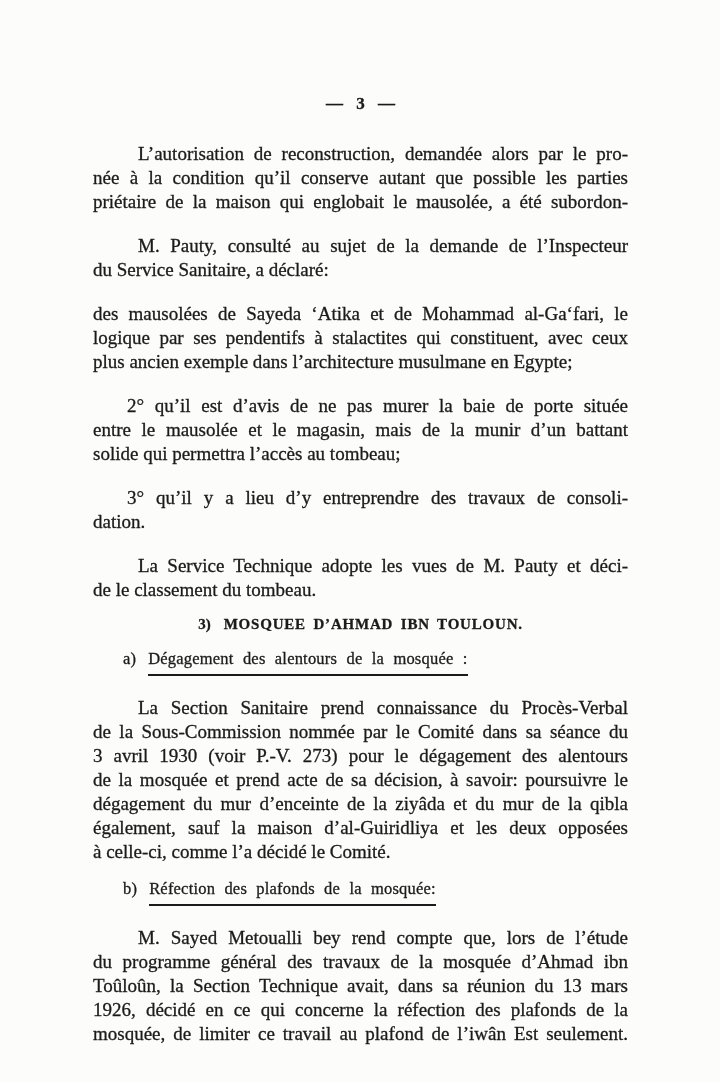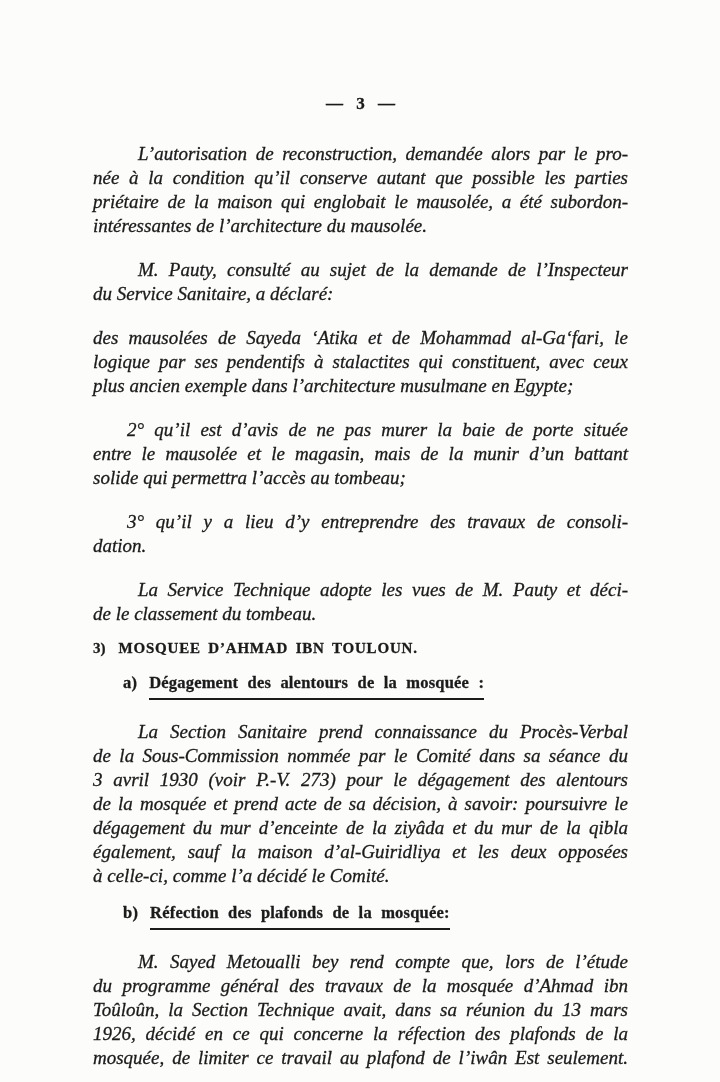--- a/index.html
+++ b/index.html
@@ -26,42 +26,42 @@
     line-height: 24px;
     font-weight: bold;
     word-spacing: 9px;
   }
   .blocks > :first-child { margin-top: 26px; }
   .block-paragraph, .block-item {
     margin-top: 20px;
     font-size: 19px;
     line-height: 24px;
   }
-  .line { text-align: justify; text-align-last: justify; font-style: italic; }
+  .line { text-align: justify; text-align-last: justify; }
   .line.last { text-align-last: left; }
   .line.indent { text-indent: 45px; }
   .block-item .line.indent { text-indent: 34px; }
   .block-heading {
     margin-top: 12px;
     margin-bottom: 12px;
-    text-align: left;
+    text-align: center;
     font-size: 15px;
     line-height: 20px;
     font-weight: bold;
     letter-spacing: 0.8px;
     word-spacing: 3px;
   }
   .h-label { margin-right: 13px; letter-spacing: 0; }
   .block-subheading {
     margin-top: 14px;
     margin-bottom: 12px;
     margin-left: 30px;
     font-size: 16.5px;
     line-height: 21px;
-    font-weight: bold;
+    font-weight: normal;
     word-spacing: 5px;
     letter-spacing: 0.2px;
   }
   .sub-label { display: inline-block; margin-right: 12px; }
   .sub-text {
     display: inline-block;
     border-bottom: 2.5px solid #1b1b1b;
     padding-bottom: 5px;
   }
 </style>
@@ -69,21 +69,20 @@
 <body>
 
 <div class="paper">
   <div class="text-col">
     <div class="pagenum">— 3 —</div>
     <div class="blocks">
         <div class="block-paragraph">
           <div class="line indent">L’autorisation de reconstruction, demandée alors par le pro-</div>
           <div class="line">née à la condition qu’il conserve autant que possible les parties</div>
           <div class="line">priétaire de la maison qui englobait le mausolée, a été subordon-</div>
-          <div class="line last">intéressantes de l’architecture du mausolée.</div>
         </div>
         <div class="block-paragraph">
           <div class="line indent">M. Pauty, consulté au sujet de la demande de l’Inspecteur</div>
           <div class="line last">du Service Sanitaire, a déclaré:</div>
         </div>
         <div class="block-item">
           <div class="line">des mausolées de Sayeda ‘Atika et de Mohammad al-Ga‘fari, le</div>
           <div class="line">logique par ses pendentifs à stalactites qui constituent, avec ceux</div>
           <div class="line last">plus ancien exemple dans l’architecture musulmane en Egypte;</div>
         </div>

